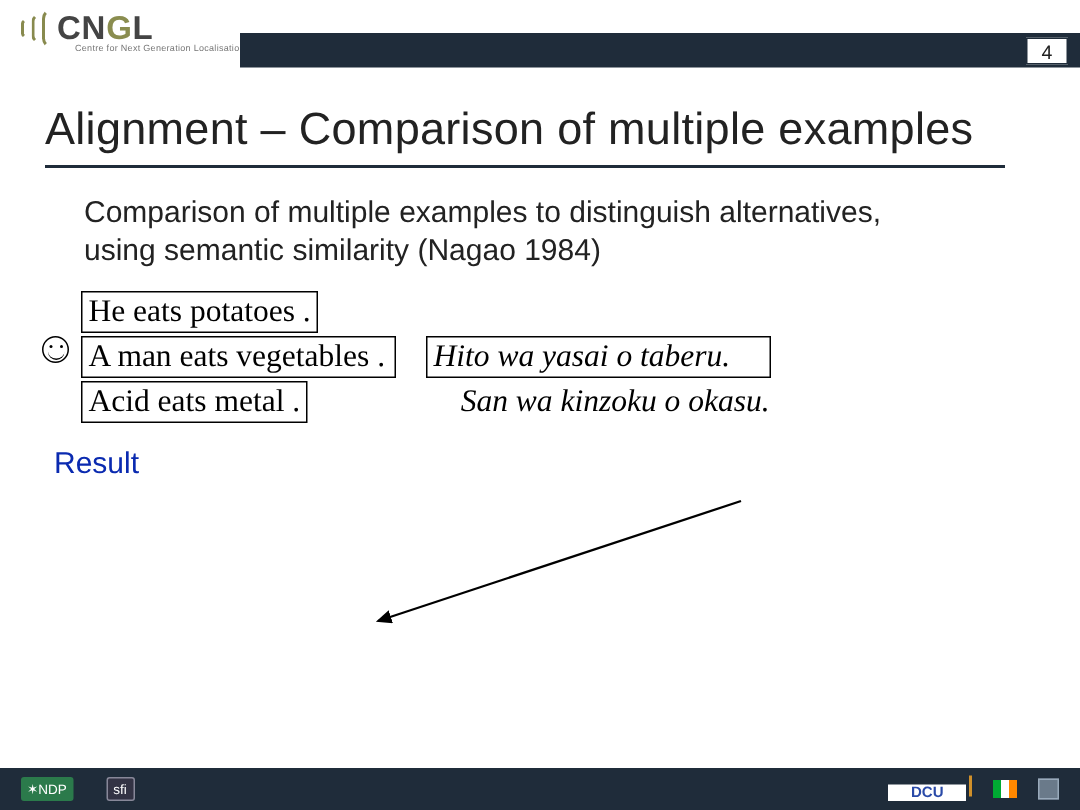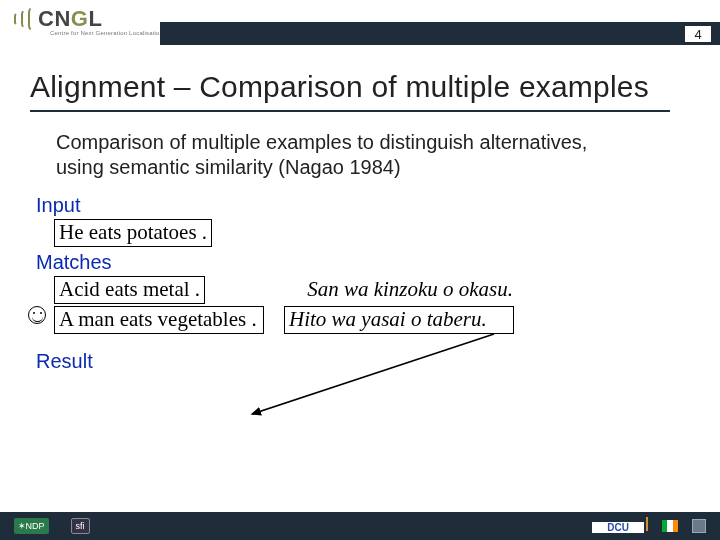--- a/index.html
+++ b/index.html
@@ -186,36 +186,34 @@
   <div class="page-num">4</div>
 </div>
 
 <div class="title">Alignment – Comparison of multiple examples</div>
 <div class="title-rule"></div>
 
 <div class="desc">Comparison of multiple examples to distinguish alternatives, using semantic similarity (Nagao 1984)</div>
 
 <div class="content">
 
-  <div class="section-label">Input</div>
   <div class="ex-row">
     <span class="boxed">He eats potatoes .</span>
   </div>
 
-  <div class="section-label">Matches</div>
-
-  <div class="ex-row">
-    <span class="boxed" style="min-width:150px">Acid eats metal  .</span>
-    <span class="ital" style="margin-left:82px">San wa kinzoku o okasu.</span>
-  </div>
 
   <div class="ex-row" style="position:relative;">
     <span class="smiley"></span>
     <span class="boxed" style="min-width:210px">A man eats  vegetables  .</span>
     <span class="boxed ital" style="min-width:230px">Hito wa yasai o taberu.</span>
+  </div>
+
+  <div class="ex-row">
+    <span class="boxed" style="min-width:150px">Acid eats metal  .</span>
+    <span class="ital" style="margin-left:82px">San wa kinzoku o okasu.</span>
   </div>
 
   <svg class="arrow-svg" style="left:208px; top:138px;" width="260" height="100">
     <defs>
       <marker id="ah" markerWidth="8" markerHeight="8" refX="6" refY="3" orient="auto">
         <path d="M0,0 L7,3 L0,6 Z" fill="#000"></path>
       </marker>
     </defs>
     <line x1="250" y1="2" x2="8" y2="82" stroke="#000" stroke-width="1.5" marker-end="url(#ah)"></line>
   </svg>

